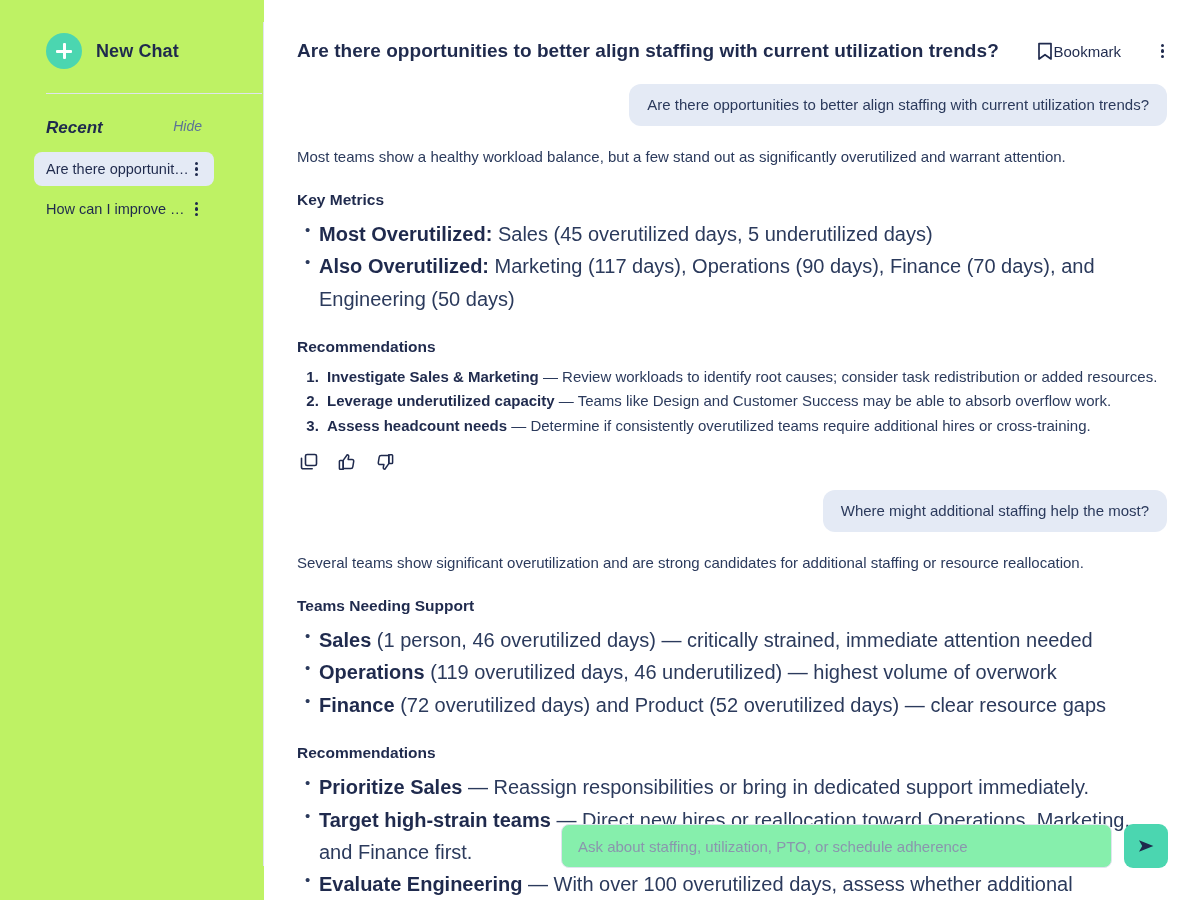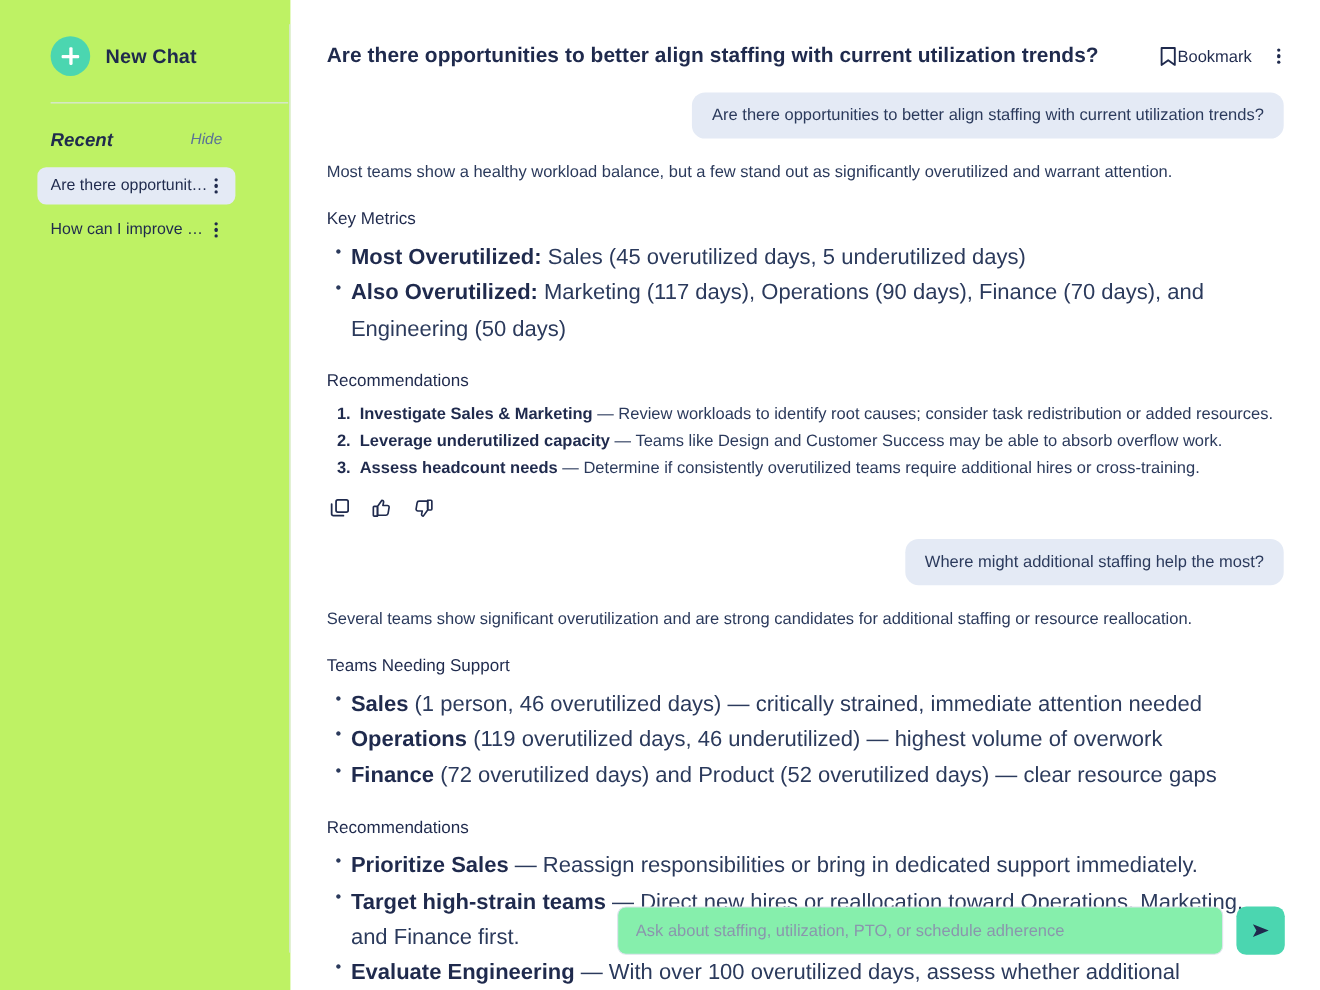--- a/index.html
+++ b/index.html
@@ -74,36 +74,36 @@
   .main { flex: 1; position: relative; height: 900px; }
 
   .header {
     display: flex; align-items: center;
     padding: 0 30px 0 33px; height: 66px; margin-top: 18px;
   }
   .header-title {
     font-size: 19px; font-weight: bold; color: #1f2a4d; flex: 1; letter-spacing: .05px;
   }
   .bookmark-btn {
-    display: flex; align-items: center; gap: 0; cursor: pointer; margin-right: 18px;
+    display: flex; align-items: center; gap: 0; cursor: pointer; margin-right: 35px;
   }
   .bookmark-label { font-size: 15px; color: #1f2a4d; }
 
   .thread { padding: 0 33px 0 33px; }
 
   .bubble-row { display: flex; justify-content: flex-end; }
   .bubble {
     background: #e4eaf5; color: #2b3a5c;
     border-radius: 12px; padding: 11px 18px;
     font-size: 15px; max-width: 620px; line-height: 1.35;
   }
 
   .intro { font-size: 15px; color: #2b3a5c; margin: 20px 0 0 0; line-height: 1.45; }
 
-  .sec-head { font-size: 15.5px; font-weight: normal; color: #1f2a4d; margin: 23px 0 9px 0; }
+  .sec-head { font-size: 15.5px; font-weight: bold; color: #1f2a4d; margin: 23px 0 9px 0; }
 
   ul.blist, ol.nlist { margin: 0; padding: 0 0 0 22px; }
   ul.blist { list-style: none; }
   ul.blist > li {
     position: relative; font-size: 20px; color: #2b3a5c;
     line-height: 1.62; padding-left: 0;
   }
   ul.blist > li::before {
     content: "\2022"; position: absolute; left: -14px; top: 0; color: #2b3a5c; font-size: 15px;
   }

